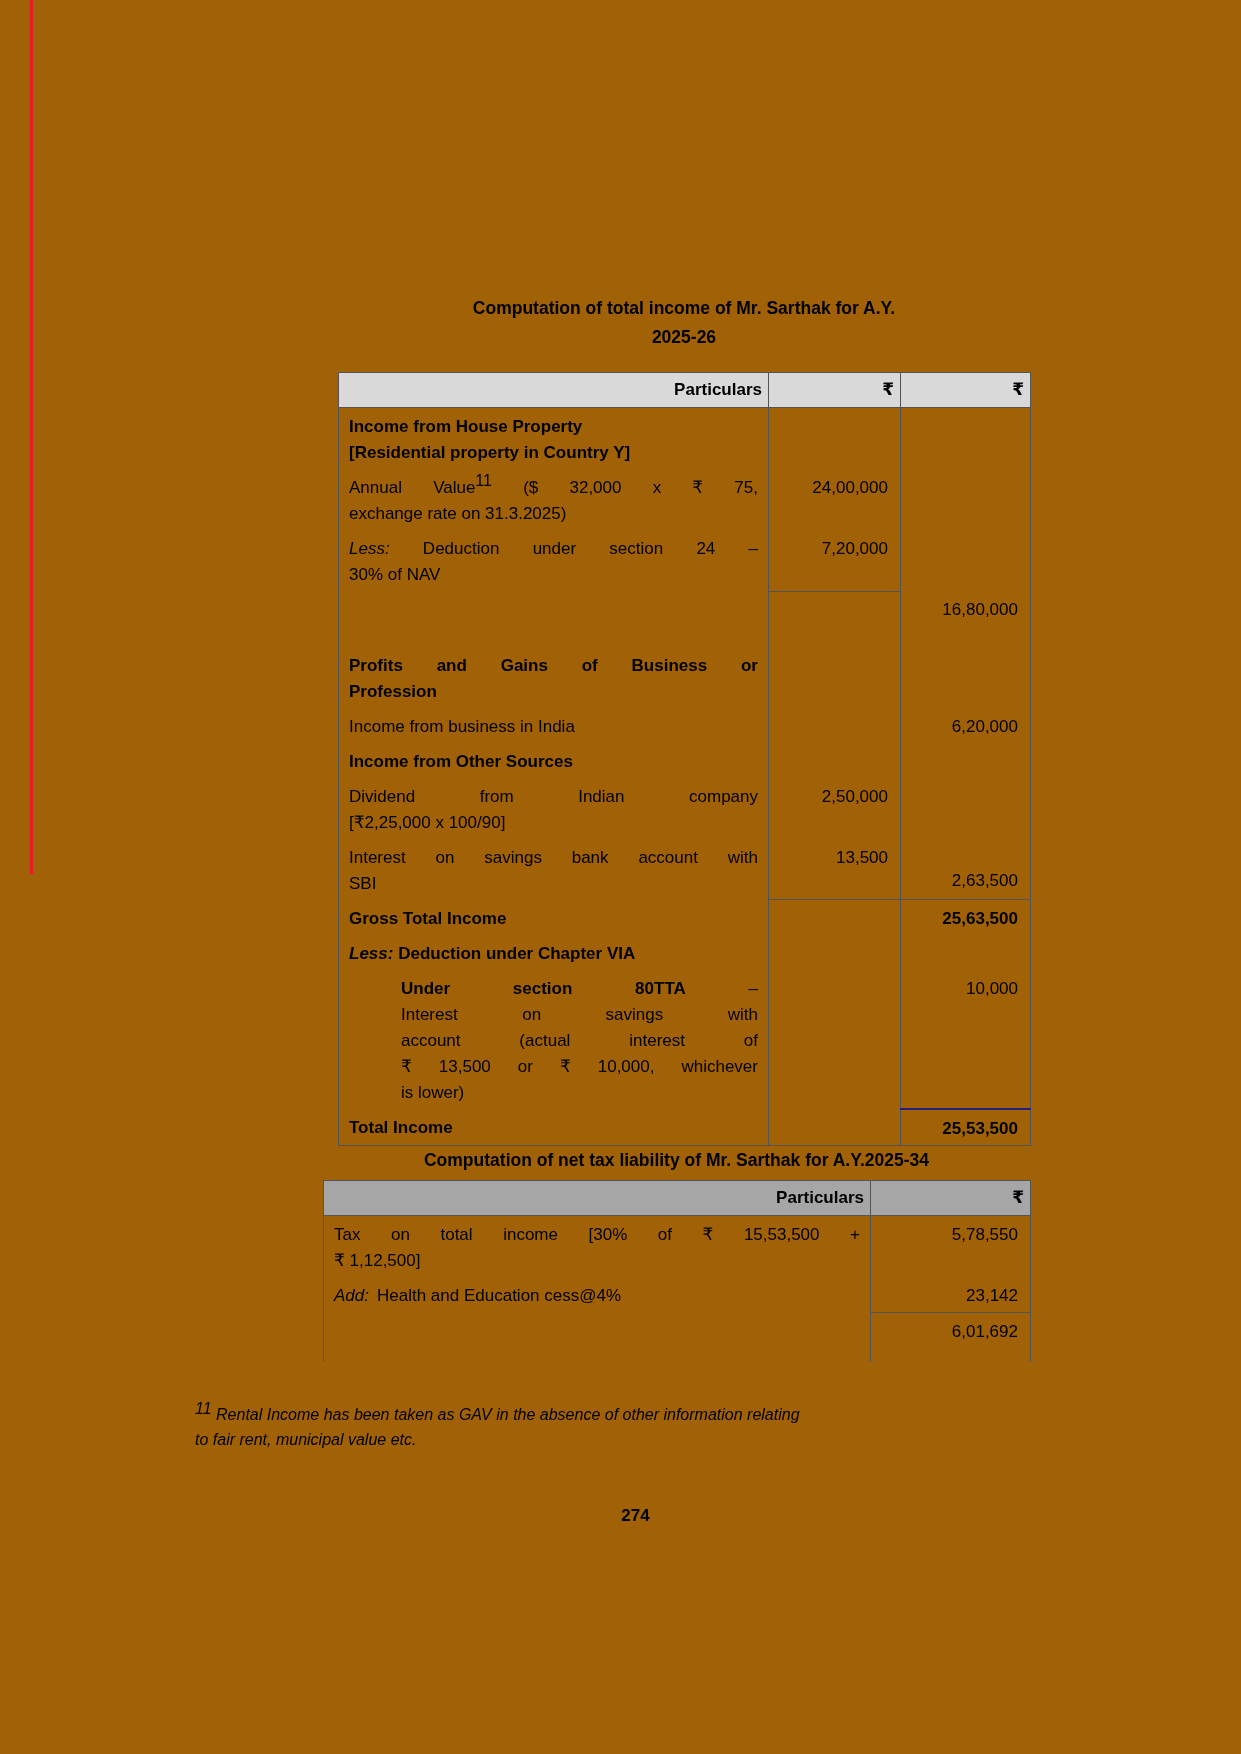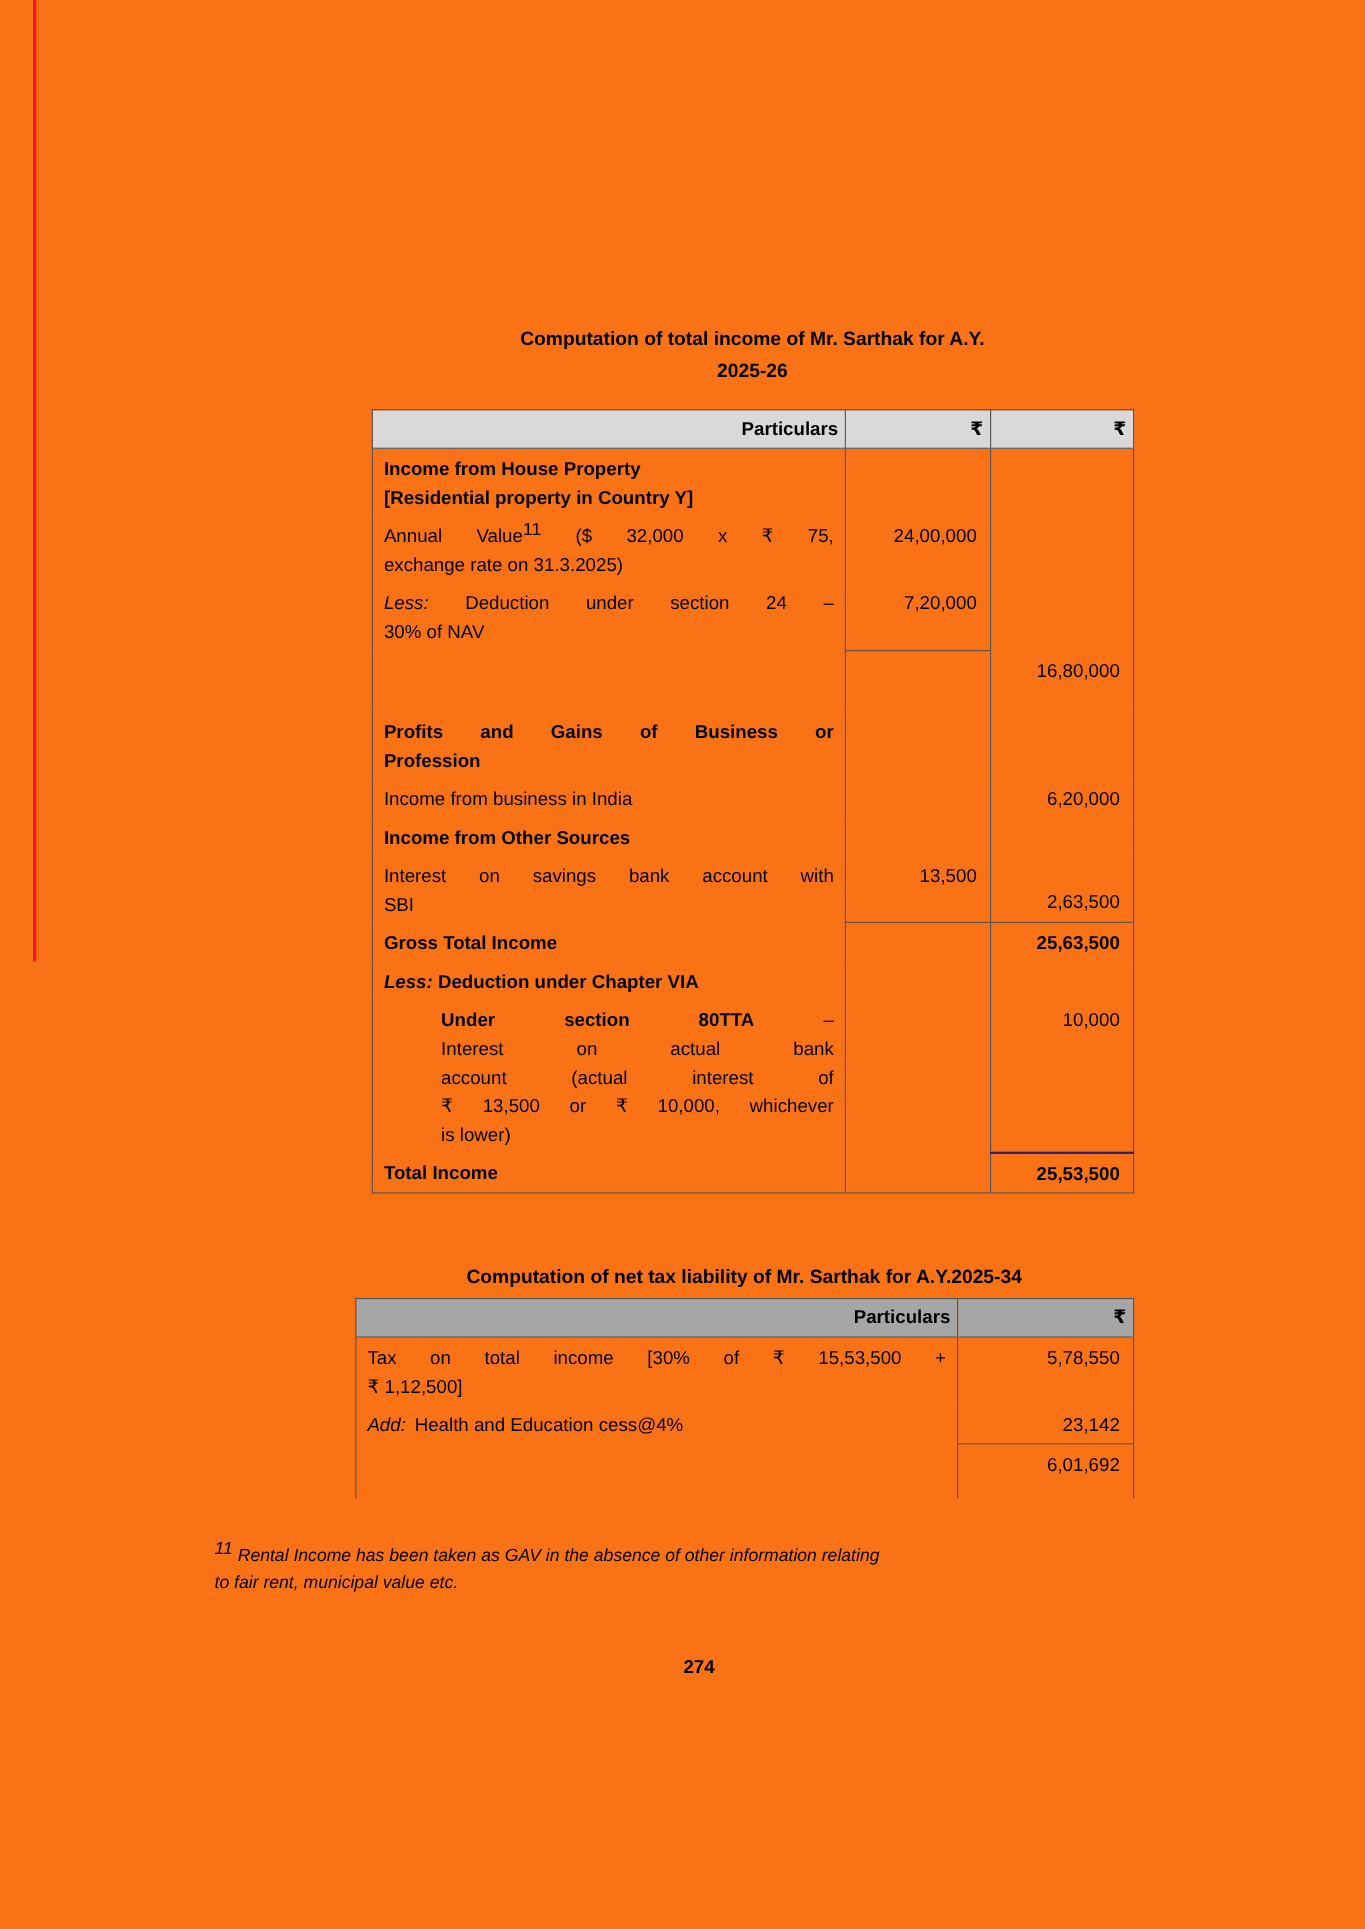--- a/index.html
+++ b/index.html
@@ -1,16 +1,16 @@
 <!DOCTYPE html>
 <html><head>
 <meta charset="utf-8">
 <style>
   html,body{margin:0;padding:0;background:#ffffff;}
-  #page{position:relative;width:1241px;height:1754px;background:#f97316;overflow:hidden;
+  #page{position:relative;width:1241px;height:1754px;background:#a16207;overflow:hidden;
         font-family:"Liberation Sans","DejaVu Sans",sans-serif;color:#000;}
   .abs{position:absolute;}
   
   #changebar{left:30px;top:0;width:3px;height:874px;background:#ec1c24;}
   
   .tbl-title{font-weight:bold;font-size:17.5px;line-height:29px;text-align:center;}
   
   table.doc{border-collapse:collapse;table-layout:fixed;width:100%;
             border:1.5px solid #545454;font-size:17px;line-height:26px;}
   table.doc.cut{border-bottom:none;}
@@ -103,20 +103,28 @@
         <td class="c2"></td>
         <td class="c3 val">6,20,000</td>
       </tr>
       <tr>
         <td class="b">Income from Other Sources</td>
         <td class="c2"></td>
         <td class="c3"></td>
       </tr>
       <tr>
         <td>
+          <span class="jline">Dividend from Indian company</span>
+          <span class="line">[₹2,25,000 x 100/90]</span>
+        </td>
+        <td class="c2 val">2,50,000</td>
+        <td class="c3"></td>
+      </tr>
+      <tr>
+        <td>
           <span class="jline">Interest on savings bank account with</span>
           <span class="line">SBI</span>
         </td>
         <td class="c2 val bb">13,500</td>
         <td class="c3 val vb bb">2,63,500</td>
       </tr>
       <tr>
         <td class="b">Gross Total Income</td>
         <td class="c2"></td>
         <td class="c3 val b">25,63,500</td>
@@ -125,21 +133,21 @@
         <td>
           <span class="line"><span class="bi">Less:</span><span class="b"> Deduction under Chapter VIA</span></span>
         </td>
         <td class="c2"></td>
         <td class="c3"></td>
       </tr>
       <tr>
         <td>
           <div class="indent">
             <span class="jline"><span class="b">Under section 80TTA</span><span> –</span></span>
-            <span class="jline">Interest on actual bank</span>
+            <span class="jline">Interest on savings with</span>
             <span class="jline">account (actual interest of</span>
             <span class="jline">₹ 13,500 or ₹ 10,000, whichever</span>
             <span class="line">is lower)</span>
           </div>
         </td>
         <td class="c2"></td>
         <td class="c3 val">10,000</td>
       </tr>
       <tr>
         <td class="b">Total Income</td>

